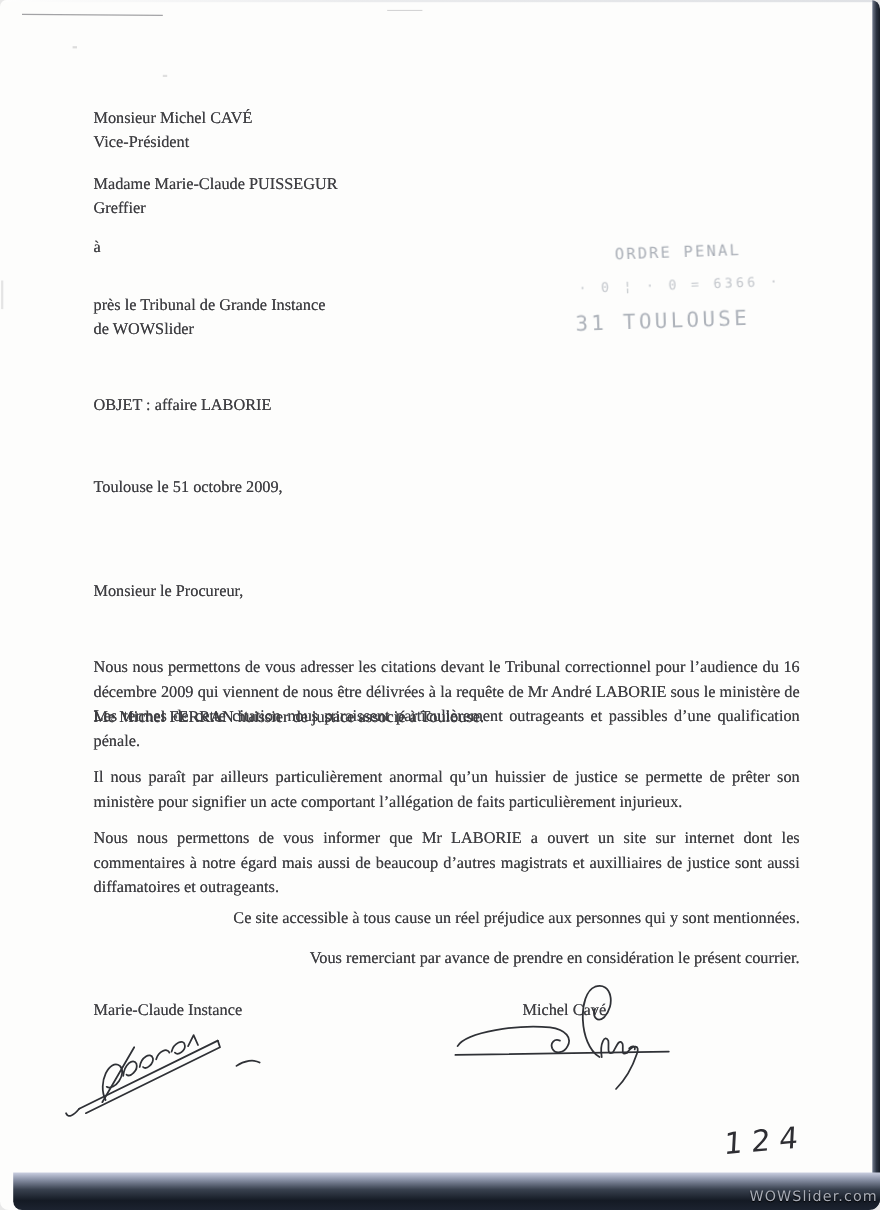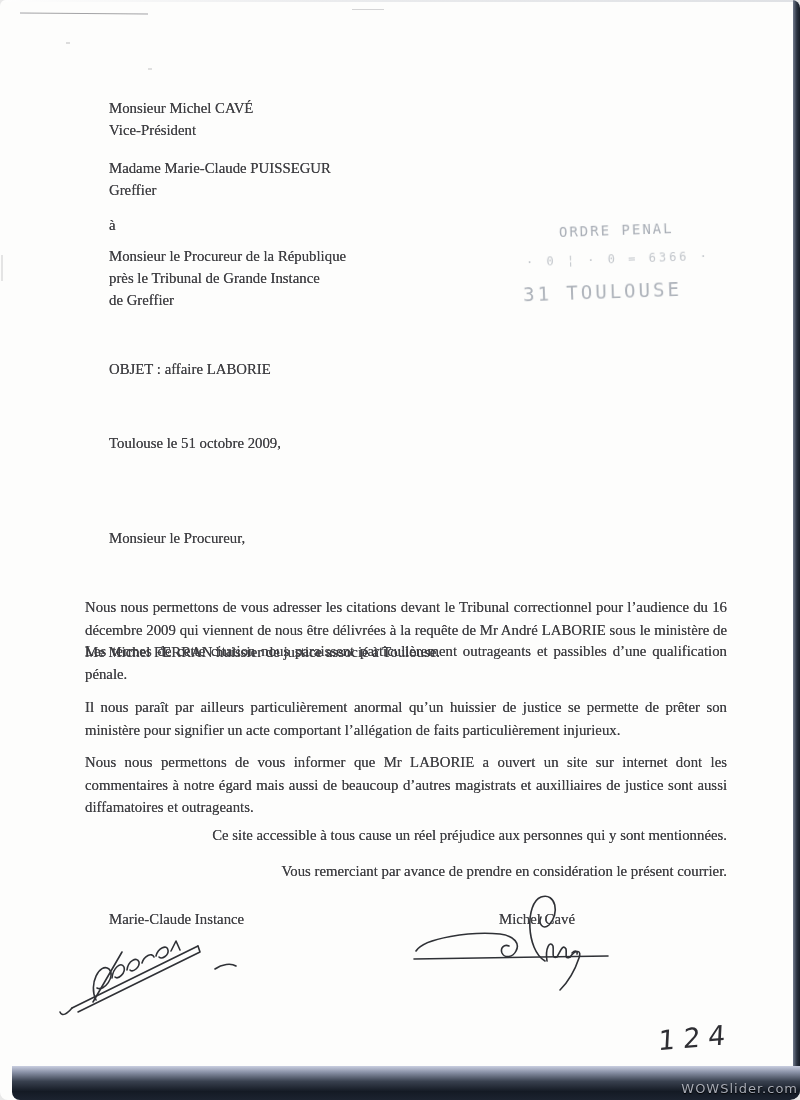--- a/index.html
+++ b/index.html
@@ -23,21 +23,21 @@
     position:absolute;right:14px;bottom:4px;
     font-family:"DejaVu Sans", sans-serif;font-size:13px;letter-spacing:1px;
     color:#a7abb5;text-shadow:0 1px 1px #000;
   }
   .frame-top{
     position:absolute;top:0;left:0;width:100%;height:2px;
     background:linear-gradient(to right,#ffffff,#d8dadf 40%,#c2c6ce 95%);
     opacity:.5;z-index:29;
   }
   
-  .line,.block{position:absolute;font-size:14.8px;line-height:22.4px;white-space:pre;margin-left:24px;}
+  .line,.block{position:absolute;font-size:14.8px;line-height:22.4px;white-space:pre;}
   .para{
     position:absolute;left:85px;width:642px;font-size:14.8px;line-height:22.6px;
     text-align:justify;text-justify:inter-word;margin:0;
   }
   .para.single{text-align:right;}
   .soft{text-shadow:0 0 .5px rgba(60,60,64,.85);}
   
   .stamp{
     position:absolute;left:518px;top:222px;width:200px;
     transform:rotate(-2deg);
@@ -69,23 +69,22 @@
   <div class="artifact" style="left:1px;top:255px;width:2px;height:26px;opacity:.15;"></div>
 
   <div class="line soft" style="left:85px;top:97px;">Monsieur Michel CAVÉ</div>
   <div class="line soft" style="left:85px;top:119px;">Vice-Président</div>
 
   <div class="line soft" style="left:85px;top:157px;font-family:Liberation Serif, serif;">Madame Marie-Claude PUISSEGUR</div>
   <div class="line soft" style="left:85px;top:179px;">Greffier</div>
 
   <div class="line soft" style="left:85px;top:214px;">à</div>
 
-  <div class="line soft" style="left:85px;top:245px;">Monsieur le Procureur de la République</div>
   <div class="line soft" style="left:85px;top:267px;">près le Tribunal de Grande Instance</div>
-  <div class="line soft" style="left:85px;top:289px;">de Greffier</div>
+  <div class="line soft" style="left:85px;top:289px;">de WOWSlider</div>
 
   <div class="stamp">
     <div class="s1">ORDRE PENAL</div>
     <div class="s2">· 0 ¦ ·   0 = 6366 ·</div>
     <div class="s3">31 TOULOUSE</div>
   </div>
 
   <div class="line soft" style="left:85px;top:358px;">OBJET : affaire LABORIE</div>
   <div class="line soft" style="left:85px;top:432px;">Toulouse le 51 octobre 2009,</div>
 

